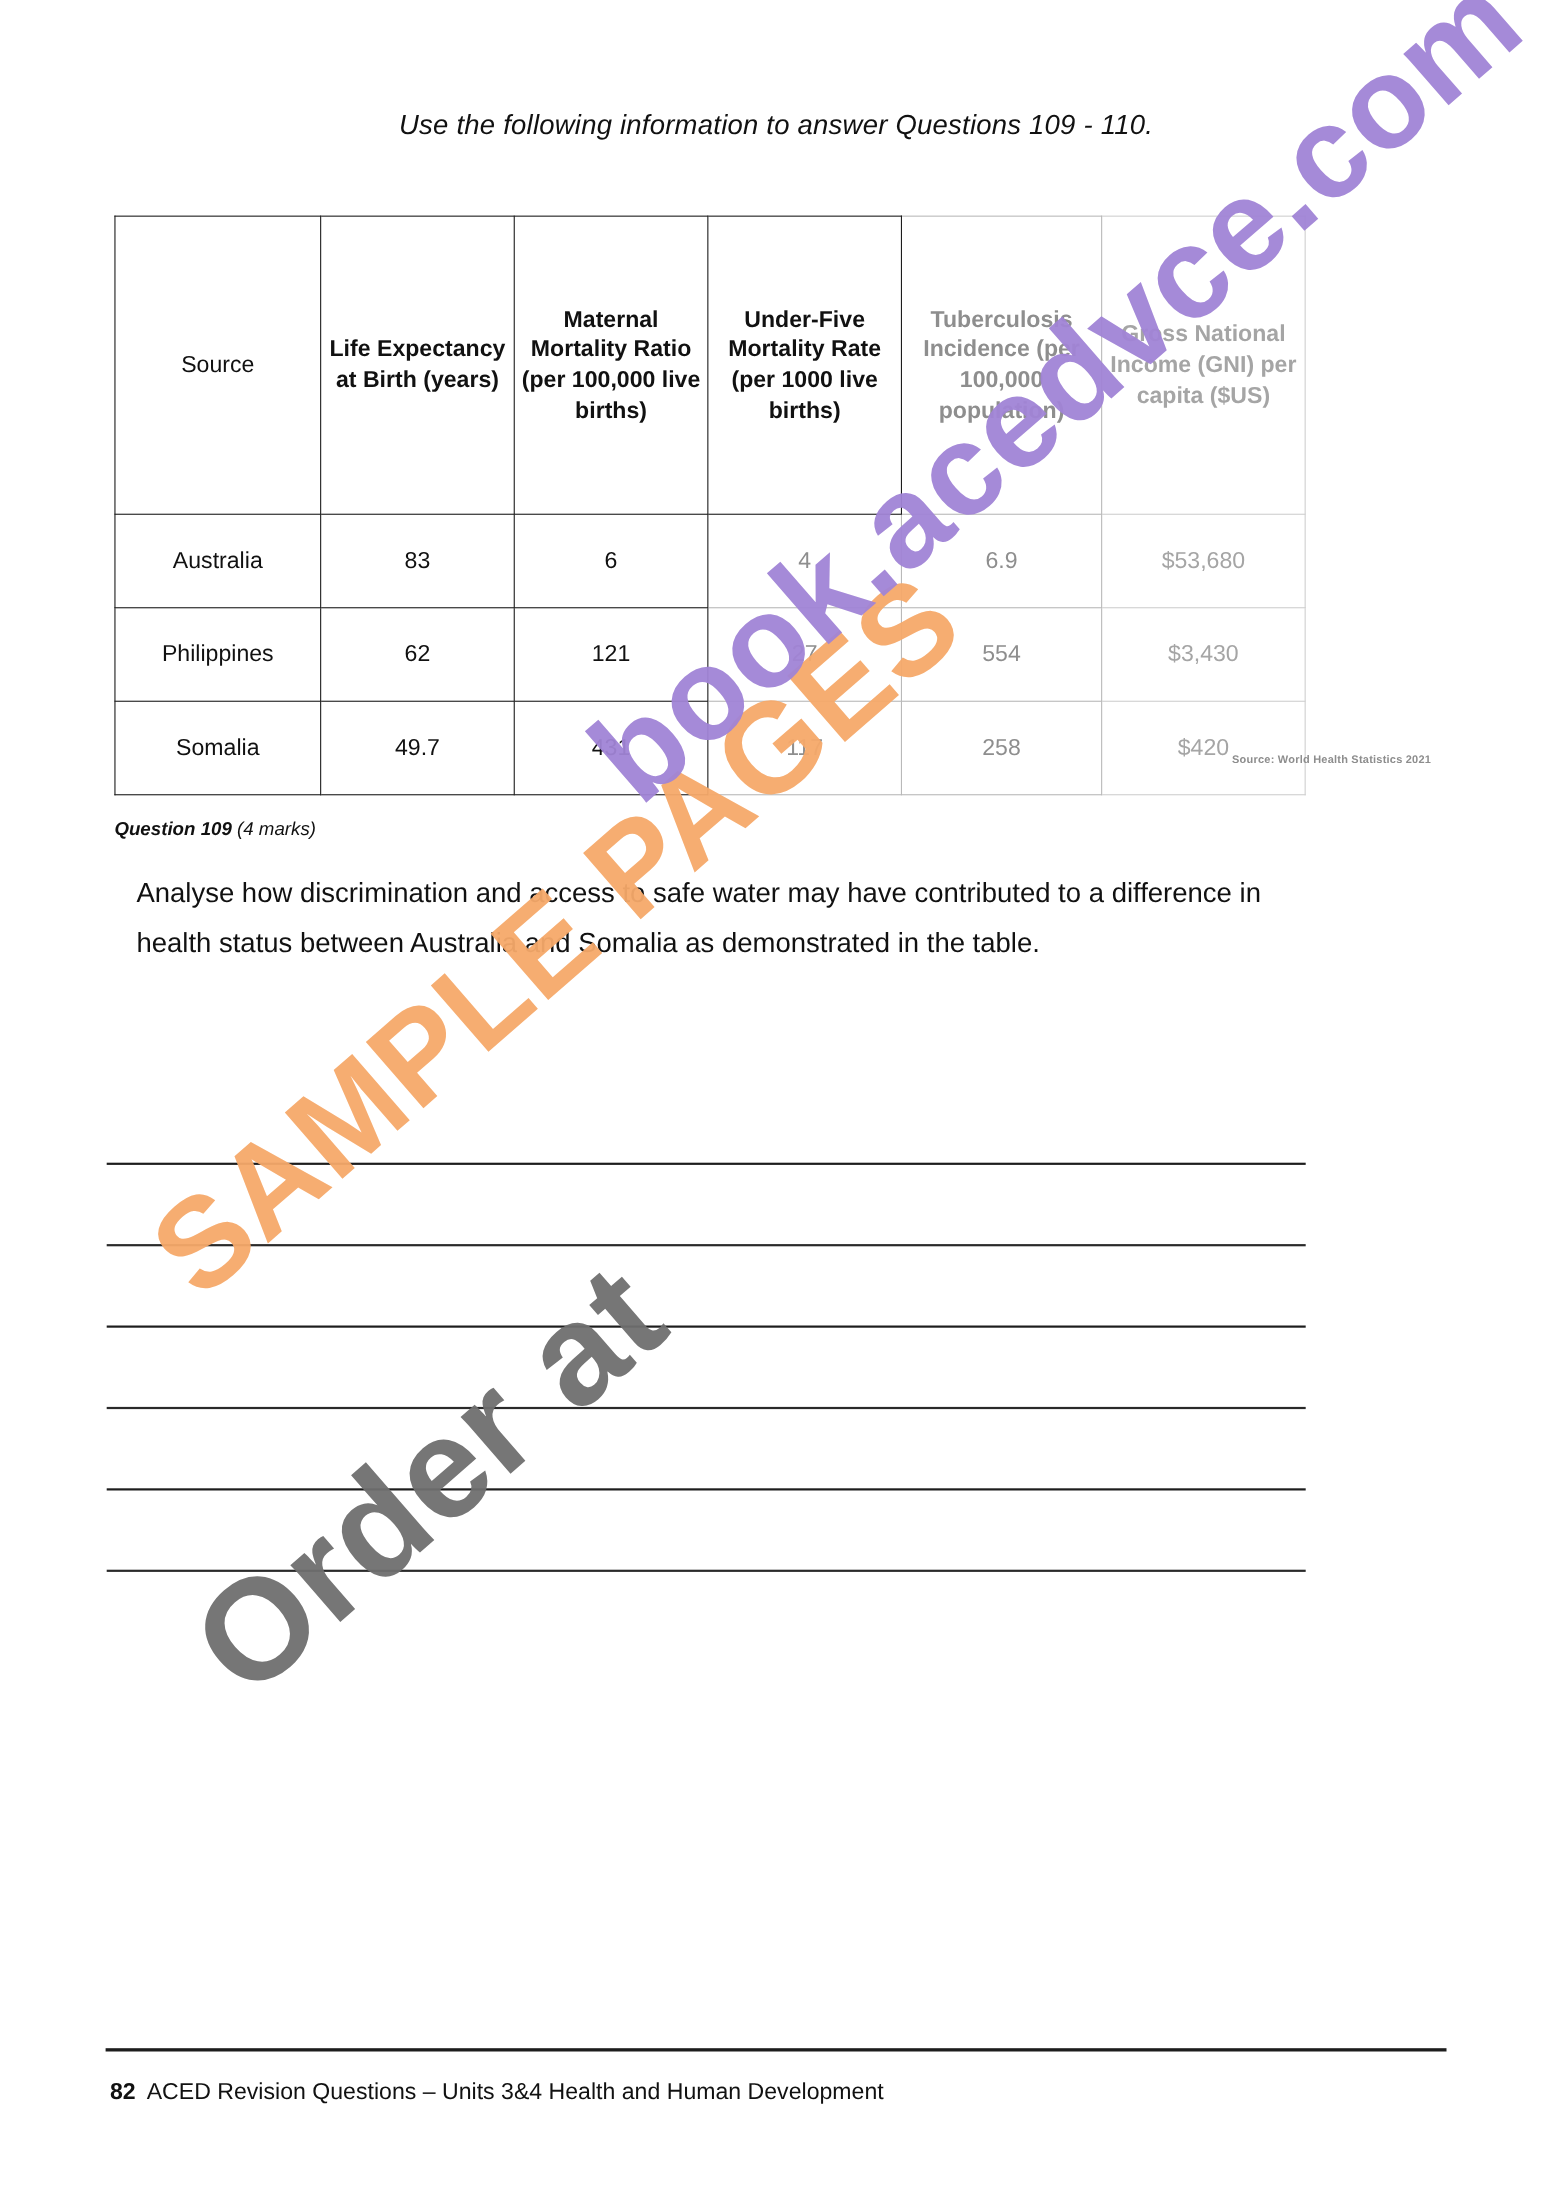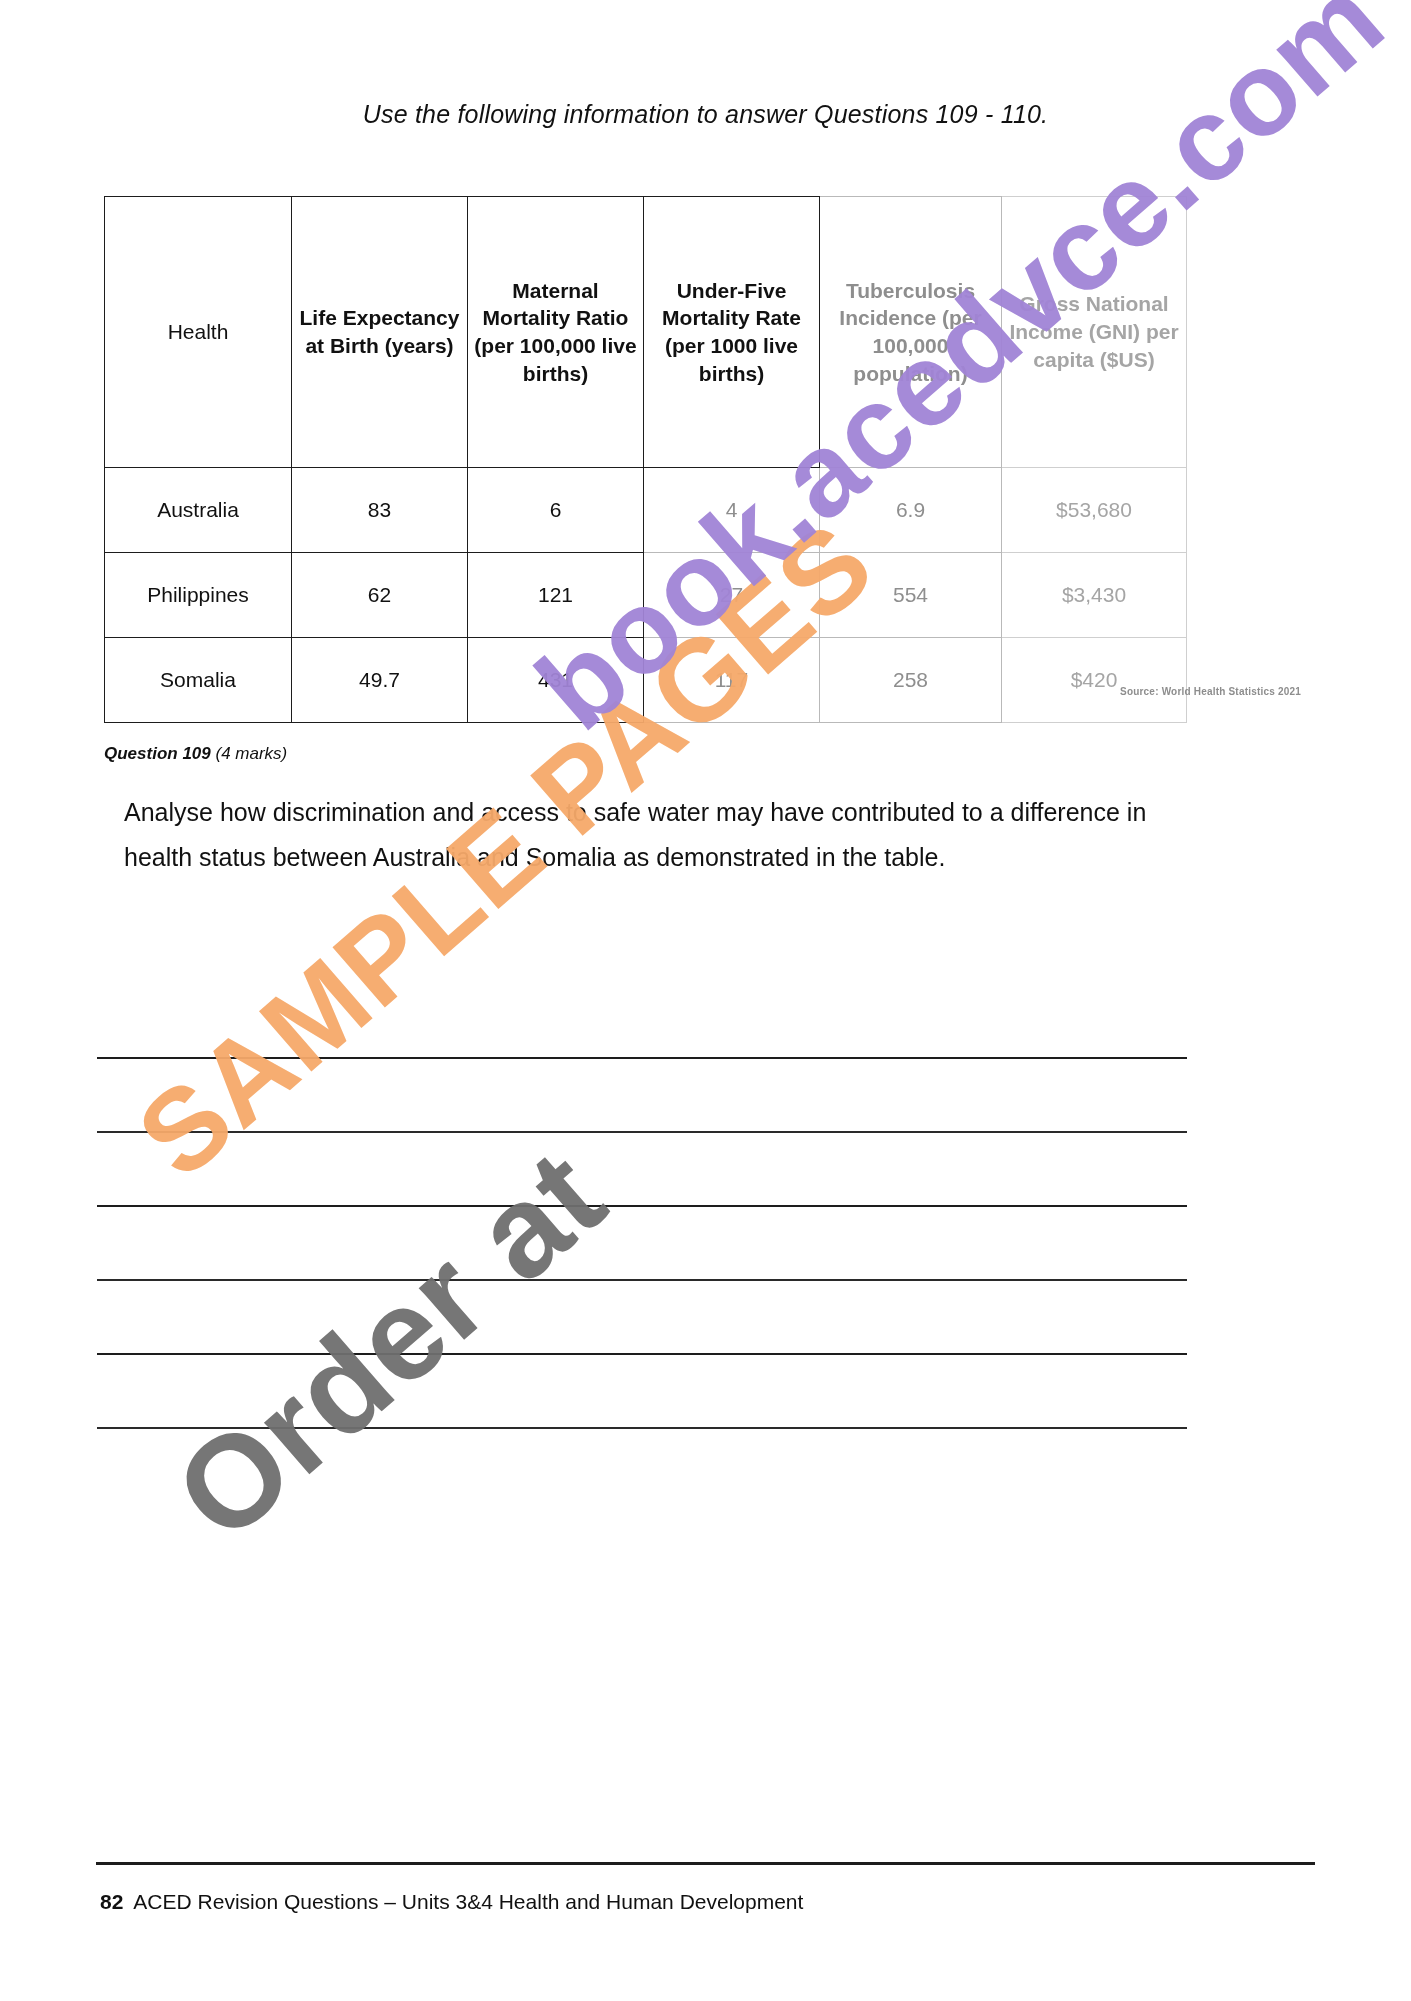--- a/index.html
+++ b/index.html
@@ -202,21 +202,21 @@
       <colgroup>
         <col class="c1">
           <col class="c2">
           <col class="c3">
           <col class="c4">
           <col class="c5">
           <col class="c6">
       </colgroup>
       <thead>
         <tr>
-          <th class="country-head">Health</th>
+          <th class="country-head">Source</th>
           <th>Life Expectancy at Birth (years)</th>
           <th>Maternal Mortality Ratio (per 100,000 live births)</th>
           <th>Under-Five Mortality Rate (per 1000 live births)</th>
           <th class="faded">Tuberculosis Incidence (per 100,000 population)</th>
           <th class="faded-strong">Gross National Income (GNI) per capita ($US)</th>
         </tr>
       </thead>
       <tbody>
         <tr>
           <td>Australia</td>

